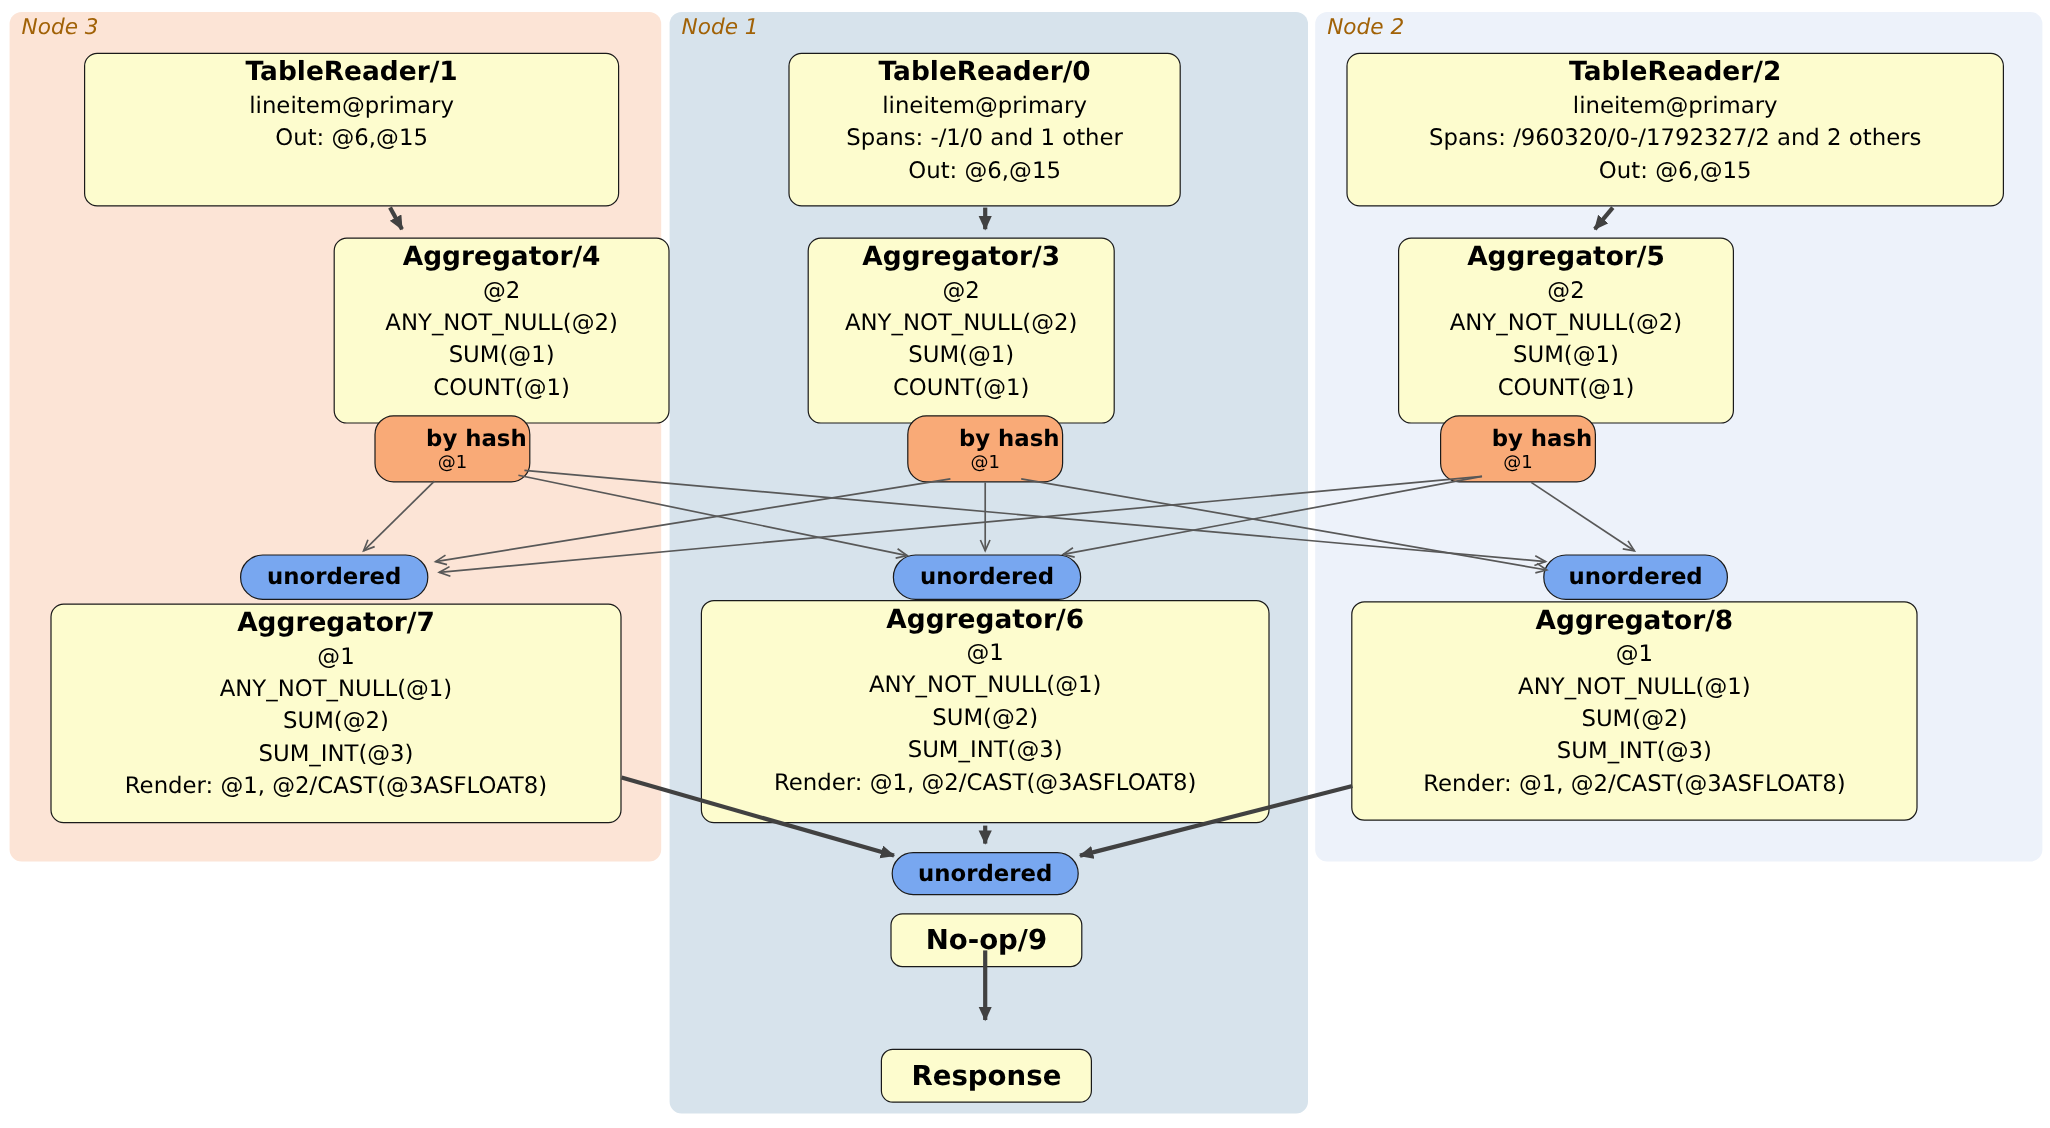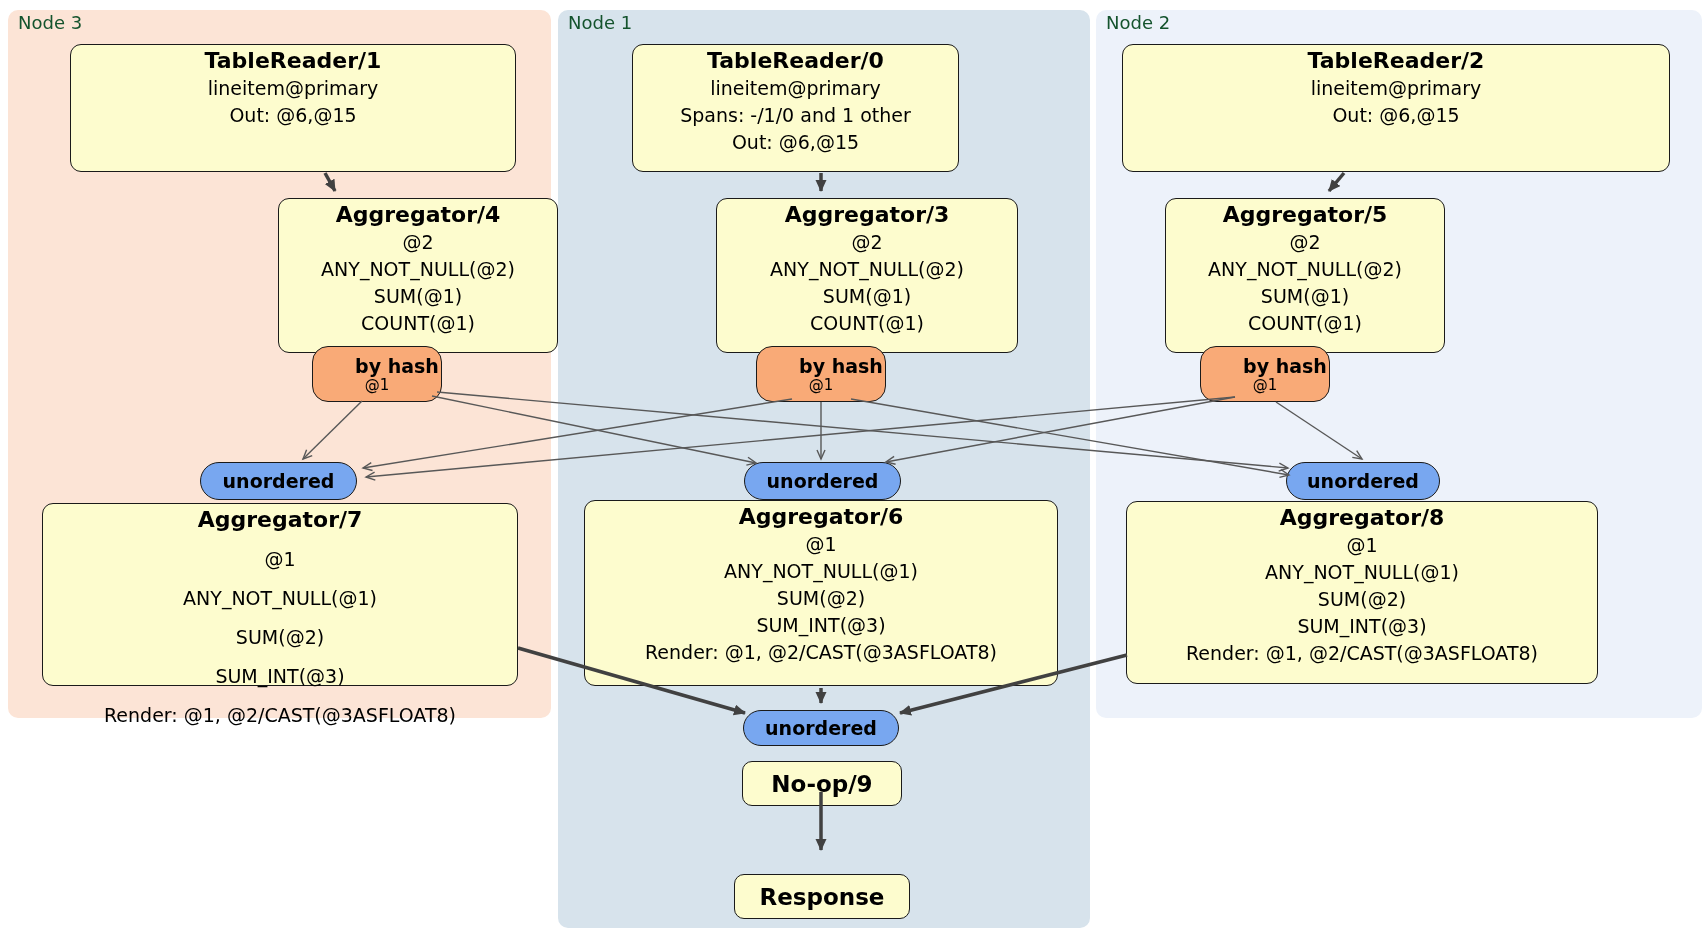--- a/index.html
+++ b/index.html
@@ -4,21 +4,21 @@
 <style>
   html,body{margin:0;padding:0;background:#ffffff;}
   body{
     width:1708px;height:940px;position:relative;overflow:hidden;
     font-family:"DejaVu Sans","Liberation Sans",sans-serif;color:#000;
   }
   .region{
     position:absolute;border-radius:10px;
   }
   .region-label{
-    position:absolute;font-size:18px;color:#14532d;white-space:nowrap;
+    position:absolute;font-size:18px;color:#a16207;white-space:nowrap;font-style:italic;
   }
   .proc{
     position:absolute;background:var(--processor_bg,#fdfcce);
     border:1.5px solid #1a1a1a;border-radius:11px;
     display:flex;flex-direction:column;justify-content:flex-start;align-items:center;
     text-align:center;z-index:2;box-sizing:border-box;padding:2px 20px;
   }
   .proc .title{font-weight:bold;font-size:22px;line-height:28px;white-space:nowrap;}
   .proc .line{font-size:19px;line-height:27px;white-space:nowrap;}
   .mini{
@@ -52,40 +52,41 @@
 
 <div class="region-label" style="left:18px;top:12px;">Node 3</div>
 <div class="region-label" style="left:568px;top:12px;text-align:center;">Node 1</div>
 <div class="region-label" style="left:1106px;top:12px;">Node 2</div>
 
 <div class="proc" style="left:70px;top:44px;width:446px;height:128px;">
   <div class="title">TableReader/1</div>
   <div class="line">lineitem@primary</div>
   <div class="line">Out: @6,@15</div>
 </div>
-<div class="proc" style="left:632px;top:44px;width:327px;height:128px;">
+<div class="proc" style="left:657px;top:44px;width:327px;height:128px;">
   <div class="title">TableReader/0</div>
   <div class="line">lineitem@primary</div>
   <div class="line">Spans: -/1/0 and 1 other</div>
   <div class="line">Out: @6,@15</div>
 </div>
 <div class="proc" style="left:1122px;top:44px;width:548px;height:128px;">
   <div class="title">TableReader/2</div>
   <div class="line">lineitem@primary</div>
+  <div class="line">Spans: /960320/0-/1792327/2 and 2 others</div>
   <div class="line">Out: @6,@15</div>
 </div>
 
 <div class="proc" style="left:254px;top:198px;width:280px;height:155px;margin-left:24px;">
   <div class="title">Aggregator/4</div>
   <div class="line">@2</div>
   <div class="line">ANY_NOT_NULL(@2)</div>
   <div class="line">SUM(@1)</div>
   <div class="line">COUNT(@1)</div>
 </div>
-<div class="proc" style="left:716px;top:198px;width:302px;height:155px;">
+<div class="proc" style="left:673px;top:198px;width:256px;height:155px;">
   <div class="title">Aggregator/3</div>
   <div class="line">@2</div>
   <div class="line">ANY_NOT_NULL(@2)</div>
   <div class="line">SUM(@1)</div>
   <div class="line">COUNT(@1)</div>
 </div>
 <div class="proc" style="left:1125px;top:198px;width:280px;height:155px;margin-left:40px;">
   <div class="title">Aggregator/5</div>
   <div class="line">@2</div>
   <div class="line">ANY_NOT_NULL(@2)</div>
@@ -109,21 +110,21 @@
 <div class="unordered" style="left:200px;top:462px;width:157px;height:38px;">
   <span>unordered</span>
 </div>
 <div class="unordered" style="left:744px;top:462px;width:157px;height:38px;">
   <span>unordered</span>
 </div>
 <div class="unordered" style="left:1286px;top:462px;width:154px;height:38px;">
   <span>unordered</span>
 </div>
 
-<div class="proc" style="left:42px;top:503px;width:476px;height:183px;gap:12px;">
+<div class="proc" style="left:42px;top:503px;width:476px;height:183px;">
   <div class="title">Aggregator/7</div>
   <div class="line">@1</div>
   <div class="line">ANY_NOT_NULL(@1)</div>
   <div class="line">SUM(@2)</div>
   <div class="line">SUM_INT(@3)</div>
   <div class="line">Render: @1, @2/CAST(@3ASFLOAT8)</div>
 </div>
 <div class="proc" style="left:584px;top:500px;width:474px;height:186px;">
   <div class="title">Aggregator/6</div>
   <div class="line">@1</div>

